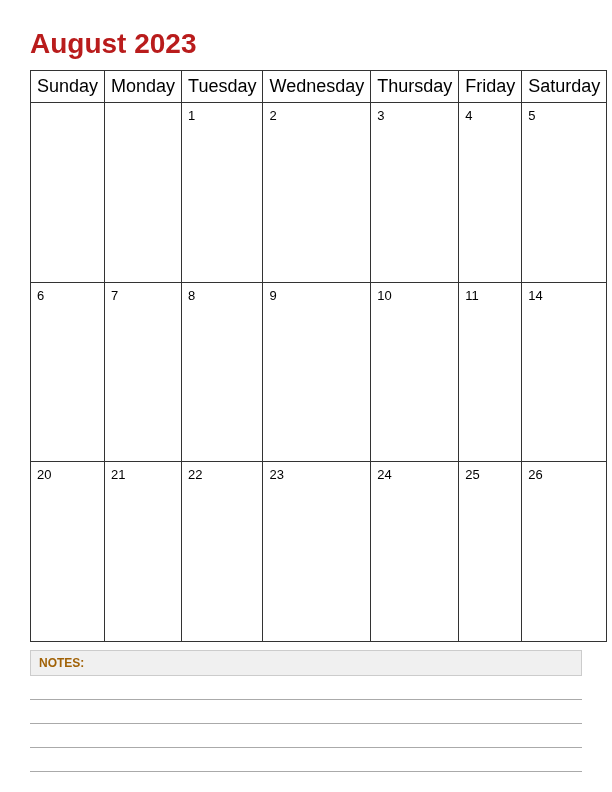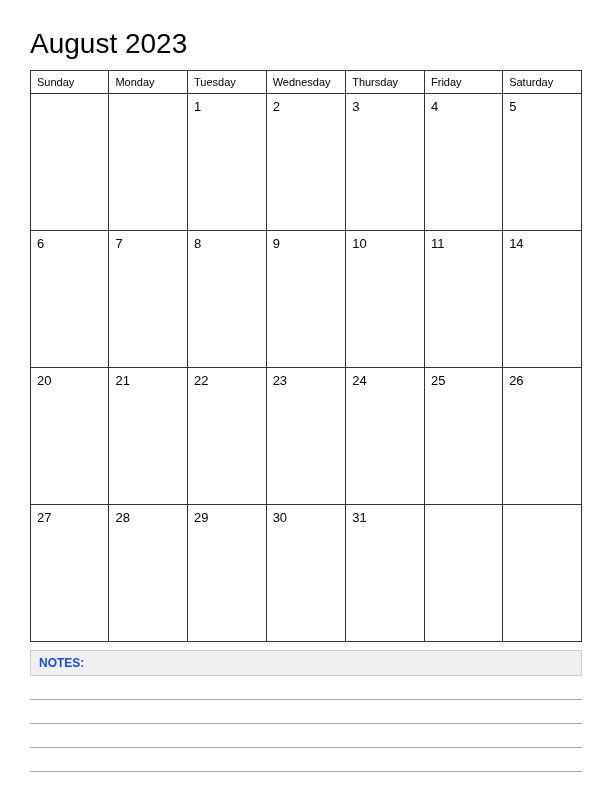--- a/index.html
+++ b/index.html
@@ -21,38 +21,38 @@
     .page {
       width: 612px;
       height: 792px;
       padding: 28px 30px 20px 30px;
       display: flex;
       flex-direction: column;
     }
 
     .calendar-title {
       font-size: 28px;
-      font-weight: normal;
+      font-weight: bold;
       margin-bottom: 10px;
-      color: #000000;
+      color: #b91c1c;
     }
 
     .calendar-grid {
       border: 1px solid #333;
       border-collapse: collapse;
       width: 100%;
       flex: 1;
     }
 
     .calendar-grid th {
       border: 1px solid #333;
       padding: 5px 6px;
       text-align: left;
       font-weight: normal;
-      font-size: 11px;
+      font-size: 18px;
       background: #fff;
     }
 
     .calendar-grid td {
       border: 1px solid #333;
       padding: 5px 6px;
       vertical-align: top;
       width: 80px;
       height: 78px;
       font-size: 13px;
@@ -64,21 +64,21 @@
 
     .notes-section {
       margin-top: 8px;
     }
 
     .notes-label {
       background: #f0f0f0;
       border: 1px solid #ccc;
       padding: 5px 8px;
       font-size: 12px;
-      color: #1d4ed8;
+      color: #a16207;
       font-weight: bold;
       margin-bottom: 0;
     }
 
     .notes-lines {
       margin-top: 4px;
     }
 
     .notes-line {
       border-bottom: 1px solid #aaa;
@@ -175,39 +175,20 @@
           <td>
             <span class="day-num">24</span>
           </td>
           <td>
             <span class="day-num">25</span>
           </td>
           <td>
             <span class="day-num">26</span>
           </td>
         </tr>
-        <tr>
-          <td>
-            <span class="day-num">27</span>
-          </td>
-          <td>
-            <span class="day-num">28</span>
-          </td>
-          <td>
-            <span class="day-num">29</span>
-          </td>
-          <td>
-            <span class="day-num">30</span>
-          </td>
-          <td>
-            <span class="day-num">31</span>
-          </td>
-          <td></td>
-          <td></td>
-        </tr>
       </tbody>
   </table>
 
   <div class="notes-section">
     <div class="notes-label">NOTES:</div>
     <div class="notes-lines" id="notes-lines">
         <div class="notes-line"></div>
         <div class="notes-line"></div>
         <div class="notes-line"></div>
         <div class="notes-line"></div>

